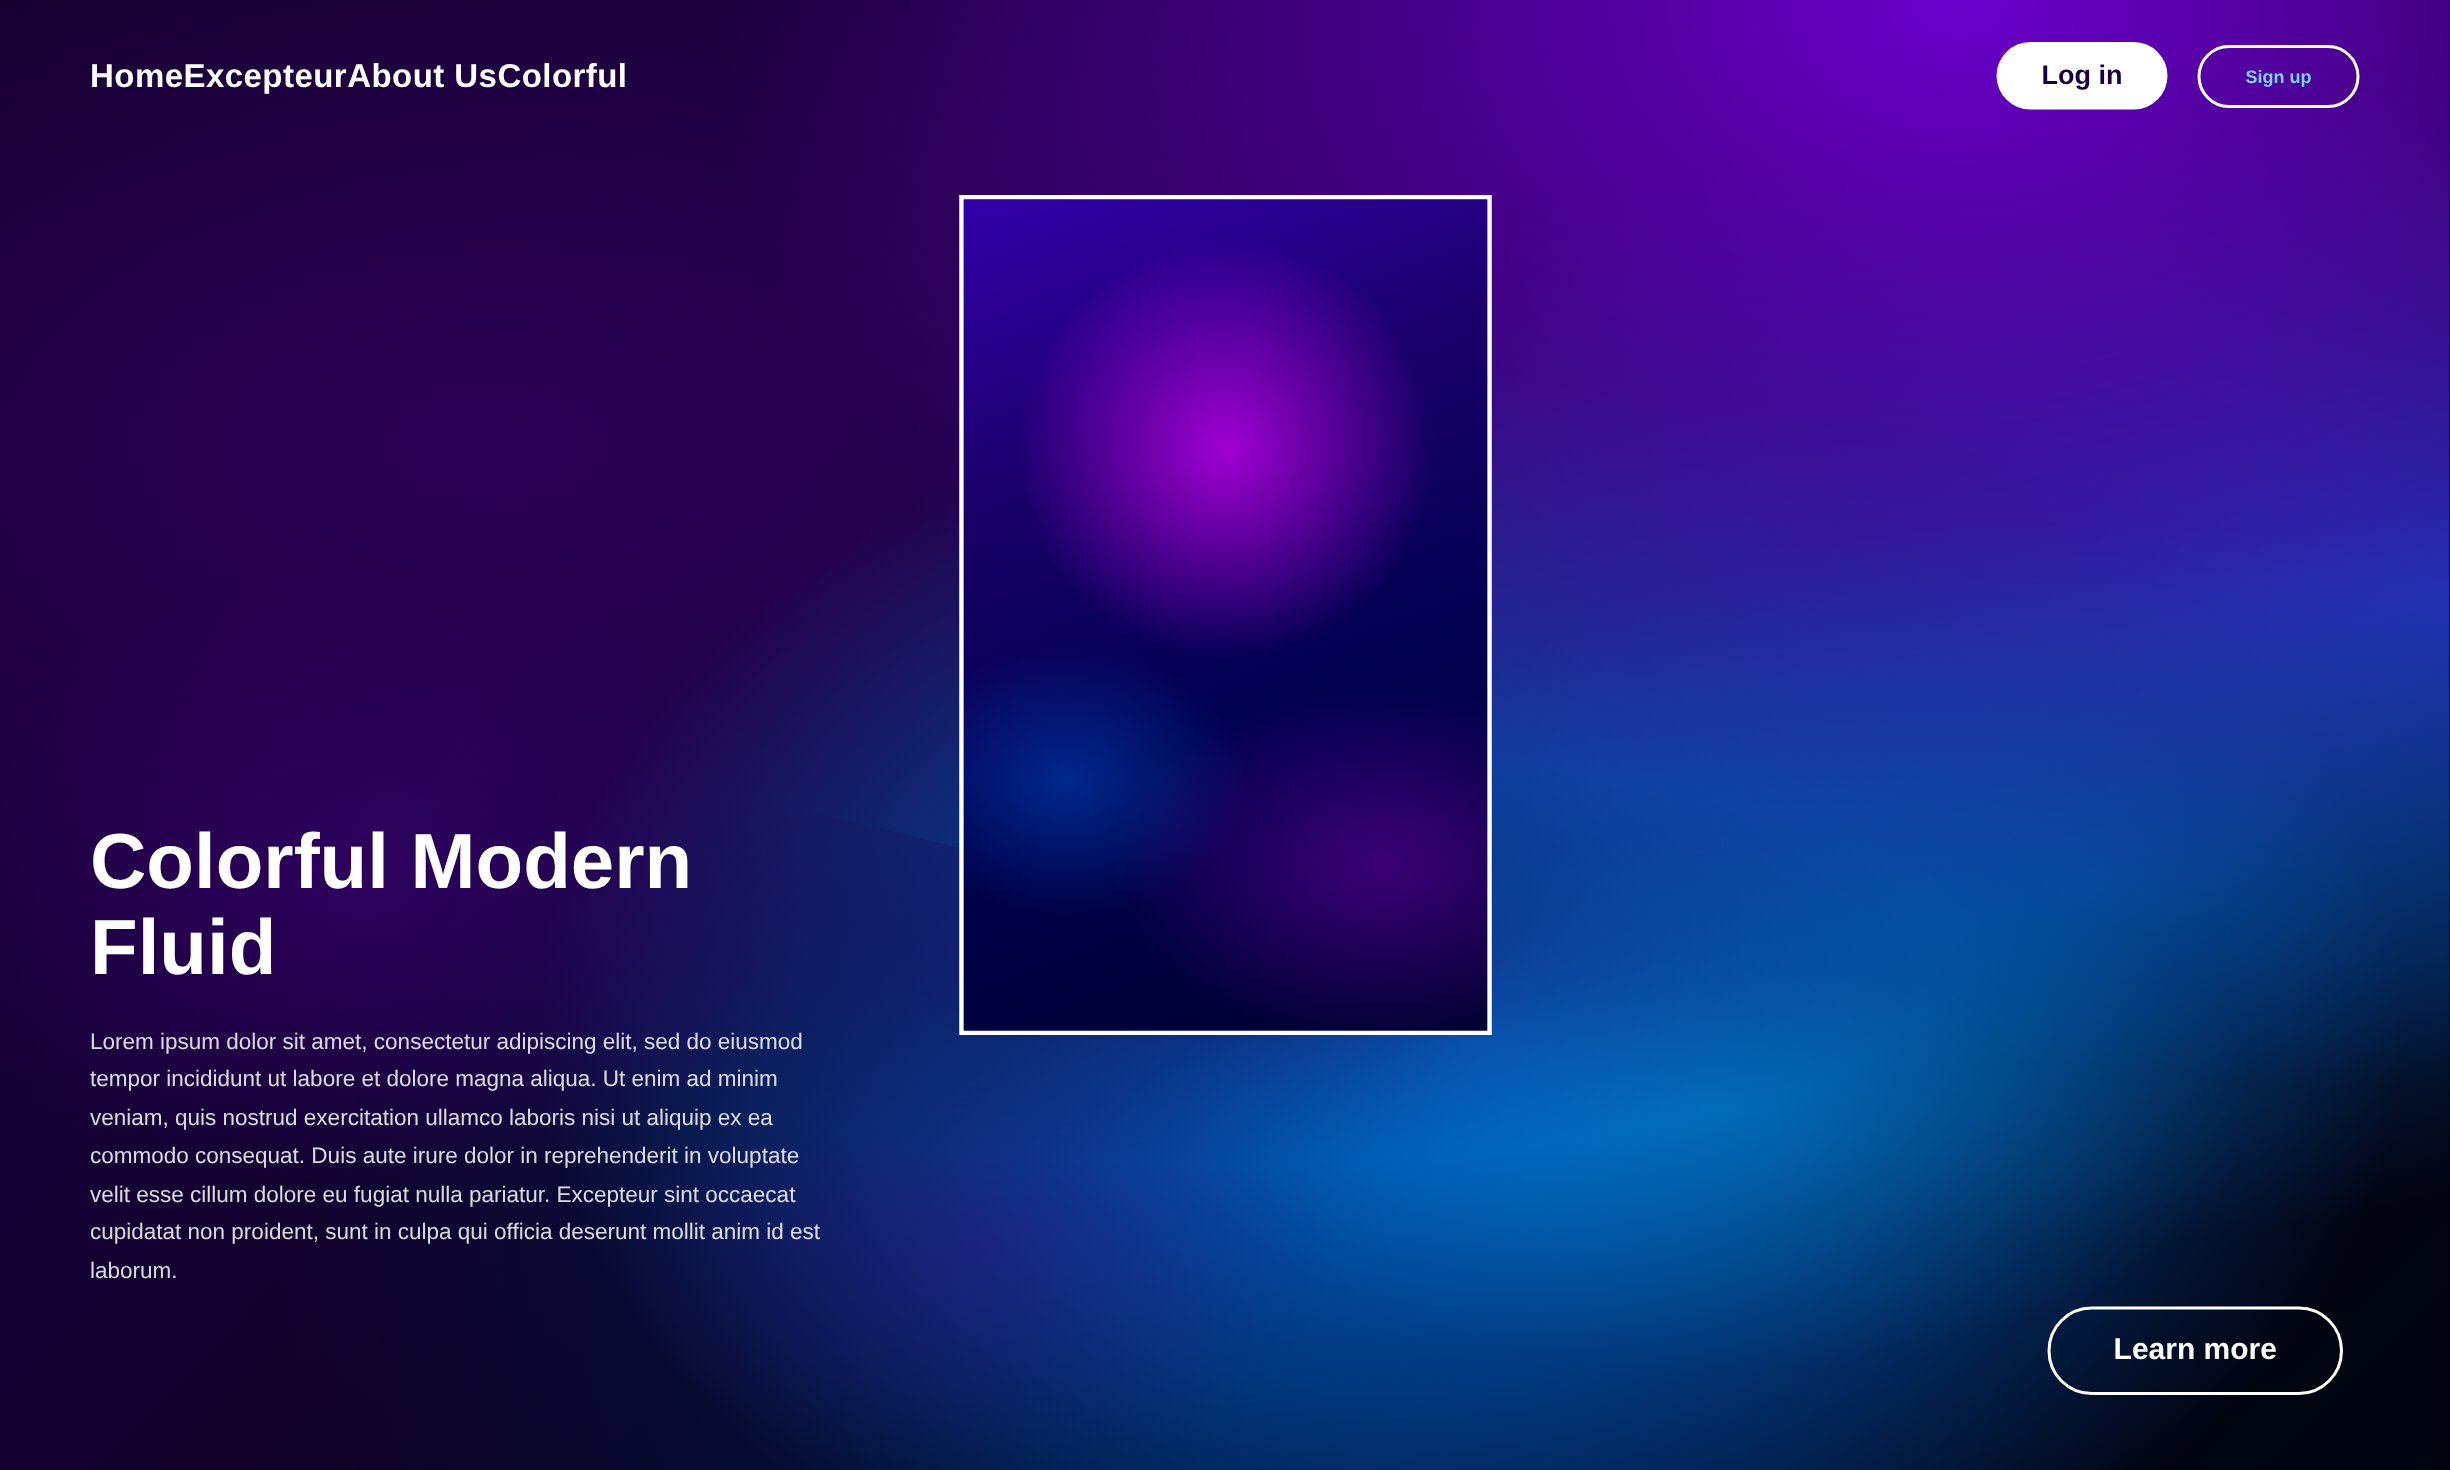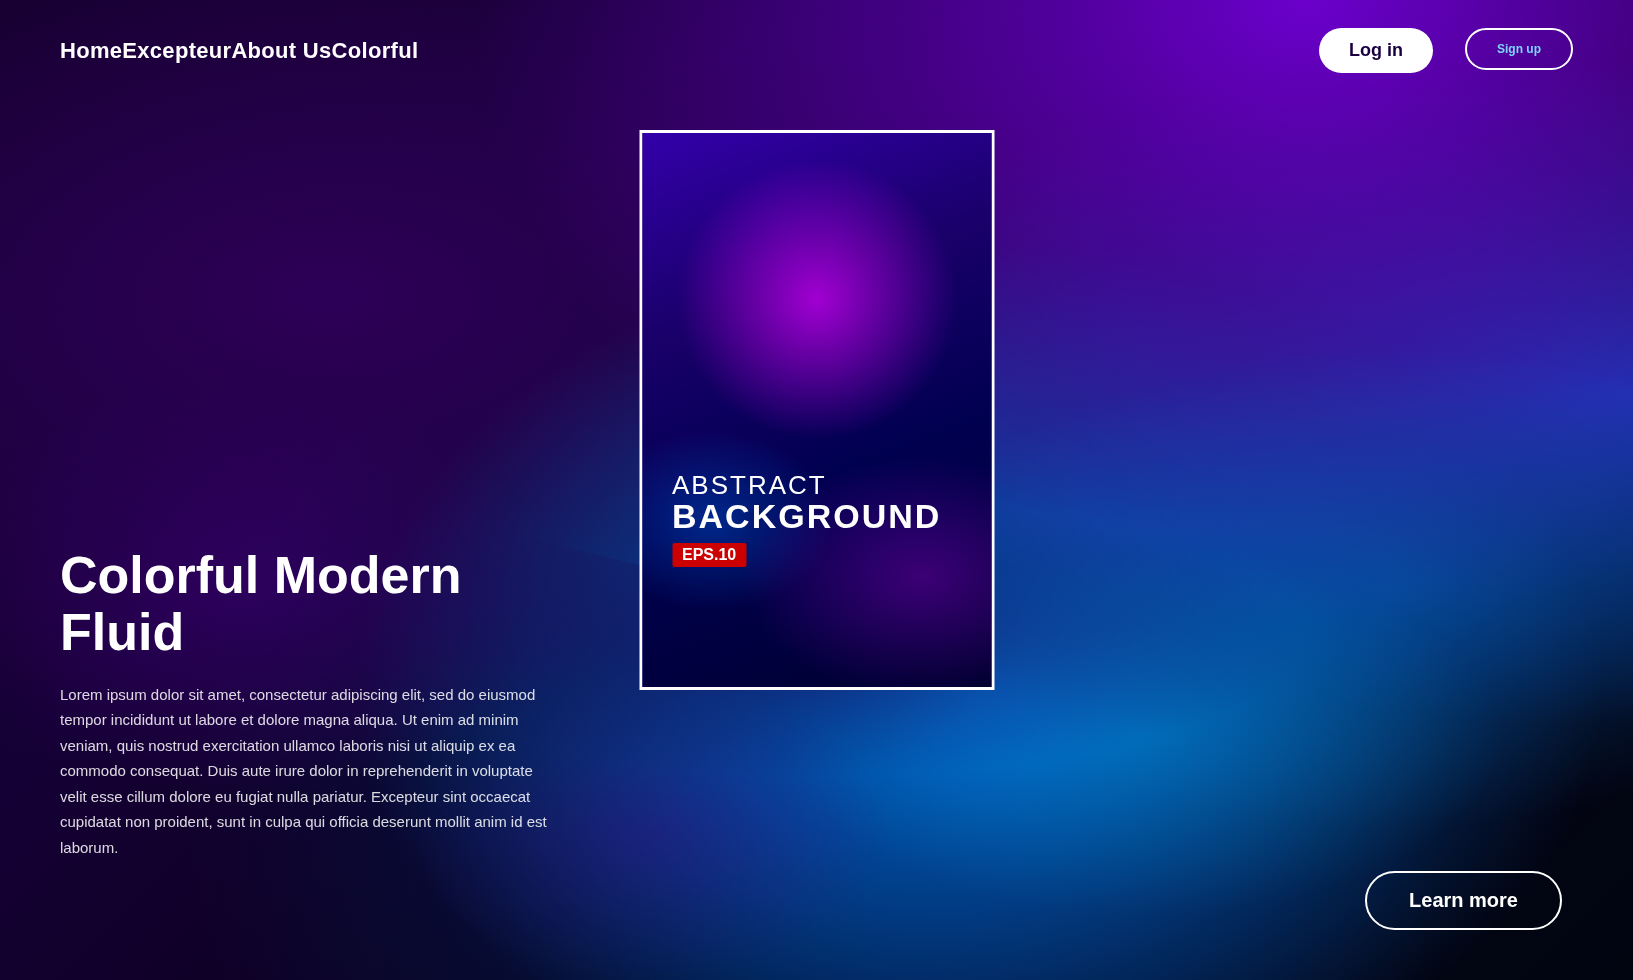--- a/index.html
+++ b/index.html
@@ -84,22 +84,22 @@
       color: #ffffff;
       text-decoration: none;
       font-size: 22px;
       font-weight: 600;
       letter-spacing: 0.3px;
     }
 
     .nav-actions {
       margin-left: auto;
       display: flex;
-      gap: 32px;
-      align-items: flex-start;
+      gap: 20px;
+      align-items: center;
     }
 
     .btn-login {
       background: #ffffff;
       color: #1a0040;
       border: none;
       border-radius: 50px;
       padding: 12px 30px;
       font-size: 18px;
       font-weight: 600;
@@ -245,25 +245,20 @@
   </ul>
   <div class="nav-actions">
     <button class="btn-login">Log in</button>
     <button class="btn-signup">Sign up</button>
   </div>
 </nav>
 
 <div class="center-card">
   <div class="card-bg"></div>
   <div class="card-inner-bg"></div>
-  <div class="card-content">
-    <div class="card-abstract">ABSTRACT</div>
-    <div class="card-background-text">BACKGROUND</div>
-    <span class="card-eps">EPS.10</span>
-  </div>
 </div>
 
 <div class="hero-text">
   <h1 class="hero-title">Colorful Modern Fluid</h1>
   <p class="hero-body">Lorem ipsum dolor sit amet, consectetur adipiscing elit, sed do eiusmod tempor incididunt ut labore et dolore magna aliqua. Ut enim ad minim veniam, quis nostrud exercitation ullamco laboris nisi ut aliquip ex ea commodo consequat. Duis aute irure dolor in reprehenderit in voluptate velit esse cillum dolore eu fugiat nulla pariatur. Excepteur sint occaecat cupidatat non proident, sunt in culpa qui officia deserunt mollit anim id est laborum.</p>
 </div>
 
 <button class="learn-more-btn">Learn more</button>
 
 </body></html>

